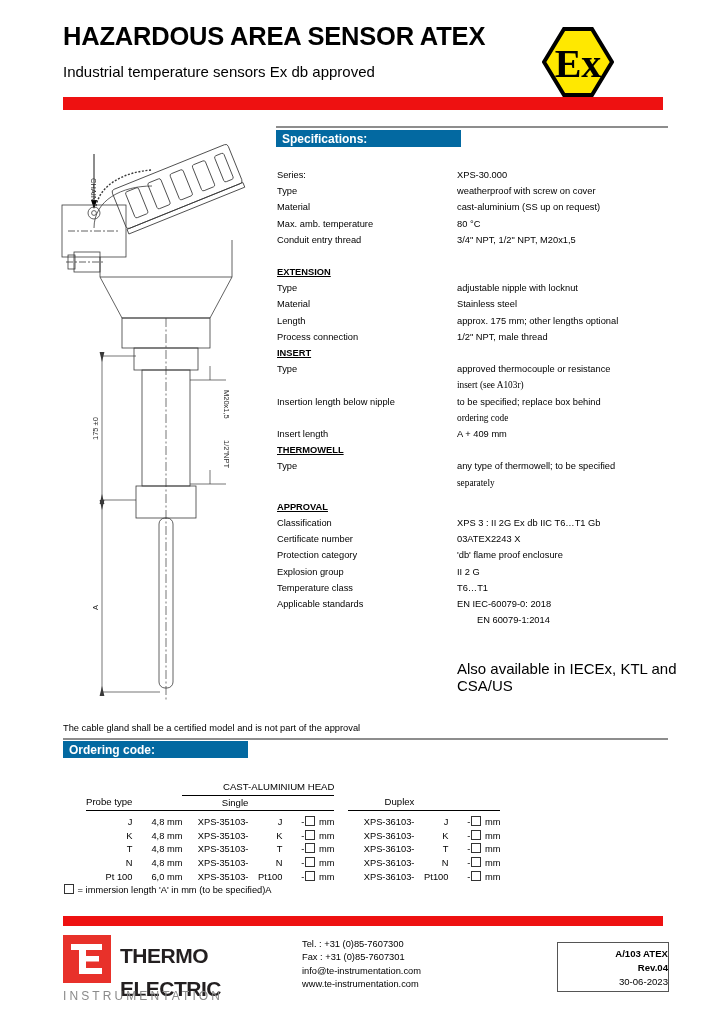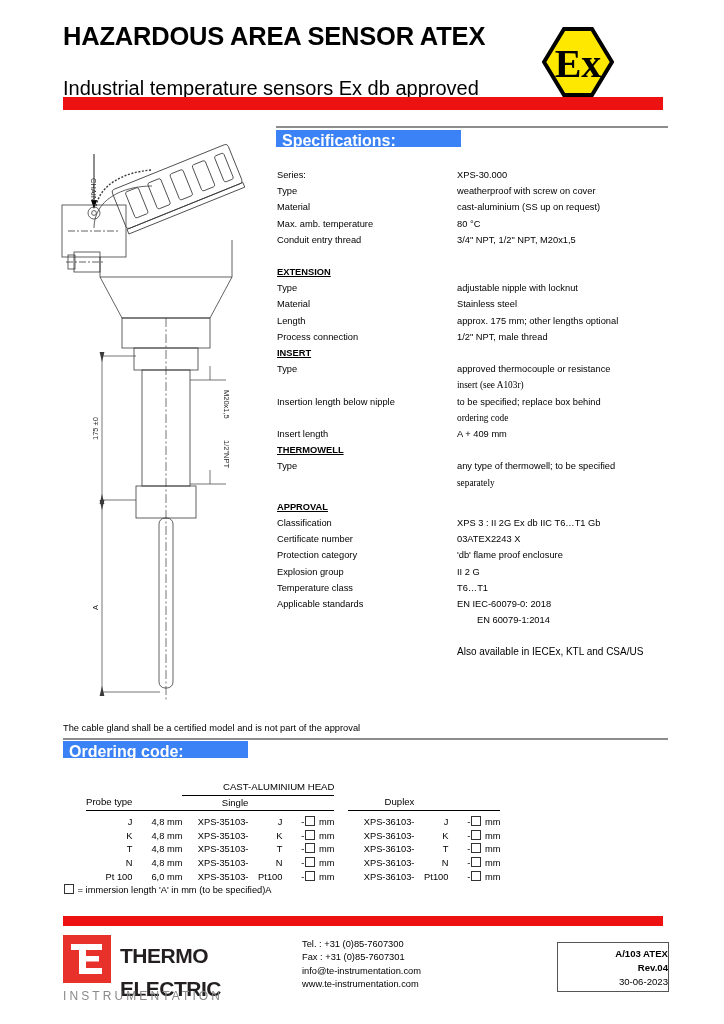--- a/index.html
+++ b/index.html
@@ -26,24 +26,23 @@
     top: 22px;
     font-size: 25.5px;
     font-weight: bold;
     letter-spacing: -0.2px;
     white-space: nowrap;
   }
   .hdr-sub {
     position: absolute;
     left: 63px;
     top: 63px;
-    font-size: 20px;
+    font-size: 15px;
     font-weight: normal;
     white-space: nowrap;
-    margin-top: 14px;
   }
   .atex-logo {
     position: absolute;
     left: 542px;
     top: 27px;
     width: 72px;
     height: 70px;
   }
   .red-bar {
     position: absolute;
@@ -63,23 +62,23 @@
   }
 
   
   .rule-gray {
     position: absolute;
     background: #8d8d8d;
     height: 2px;
   }
   .banner {
     position: absolute;
-    background: #3b82f6;
+    background: #0369a1;
     color: #ffffff;
-    font-size: 16px;
+    font-size: 12px;
     font-weight: bold;
     padding: 2px 0 3px 6px;
     box-sizing: border-box;
   }
   #spec-rule { left: 276px; top: 126px; width: 392px; }
   #spec-banner { left: 276px; top: 130px; width: 185px; height: 17px; }
   #order-rule { left: 63px; top: 738px; width: 605px; }
   #order-banner { left: 63px; top: 741px; width: 185px; height: 17px; }
 
   
@@ -107,22 +106,23 @@
   }
   .spec-value .cont { display: block; font-family: Liberation Serif, serif; }
   .spec-value .indent { display: block; padding-left: 20px; }
   .spec-head .spec-label {
     font-weight: bold;
     text-decoration: underline;
   }
   .spec-gap { height: 16px; }
   .spec-gap-sm { height: 8px; }
   .spec-note {
-    font-size: 10px;
+    font-size: 15px;
     padding-left: 180px;
+    margin-top: 17px;
   }
 
   
   #drawing {
     position: absolute;
     left: 60px;
     top: 140px;
     width: 215px;
     height: 570px;
   }

